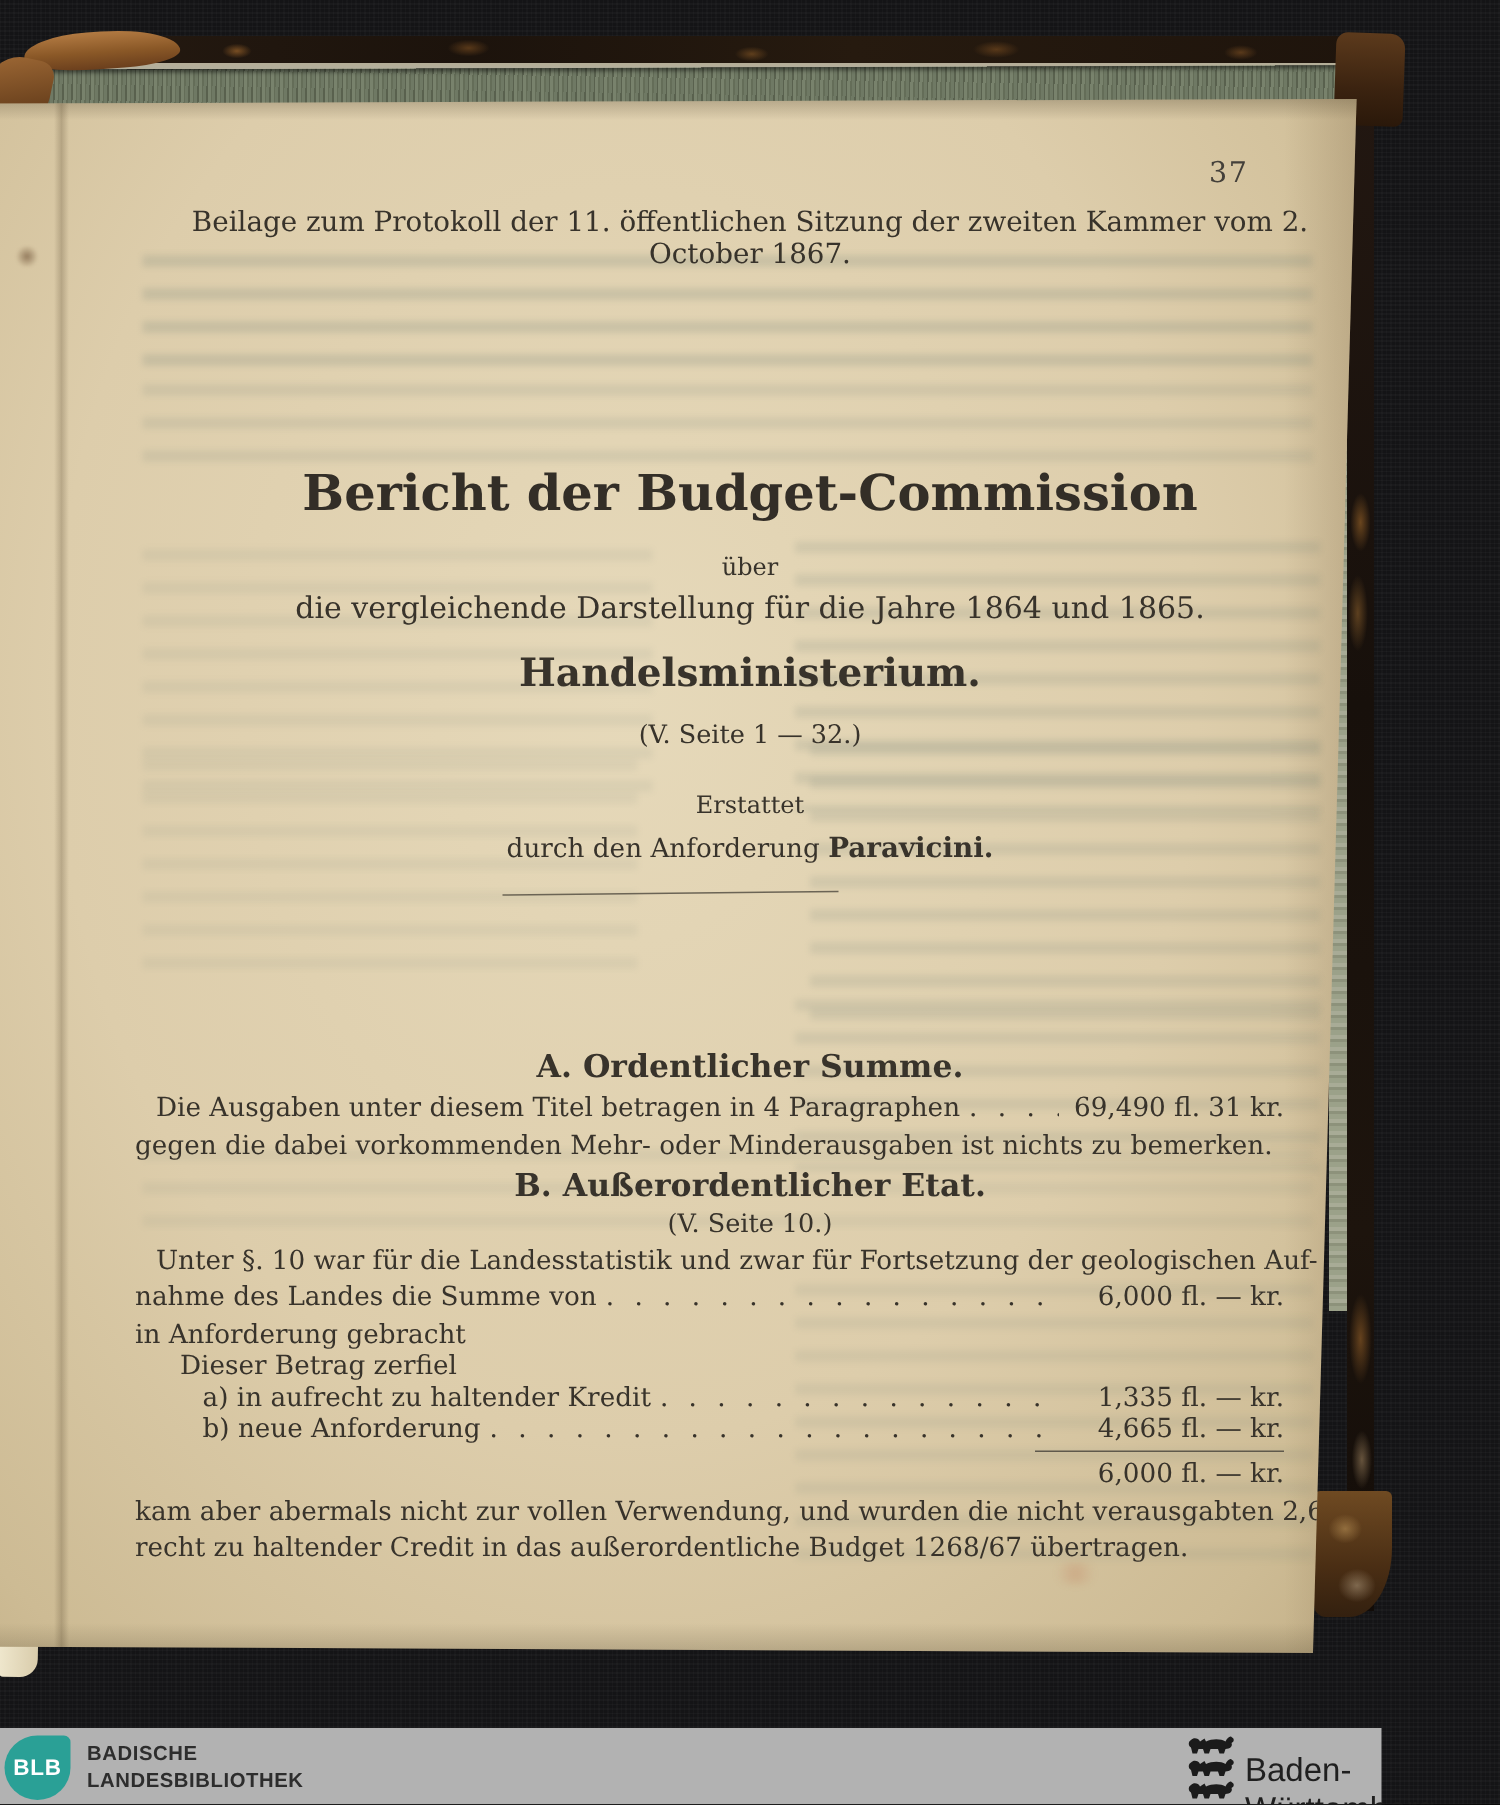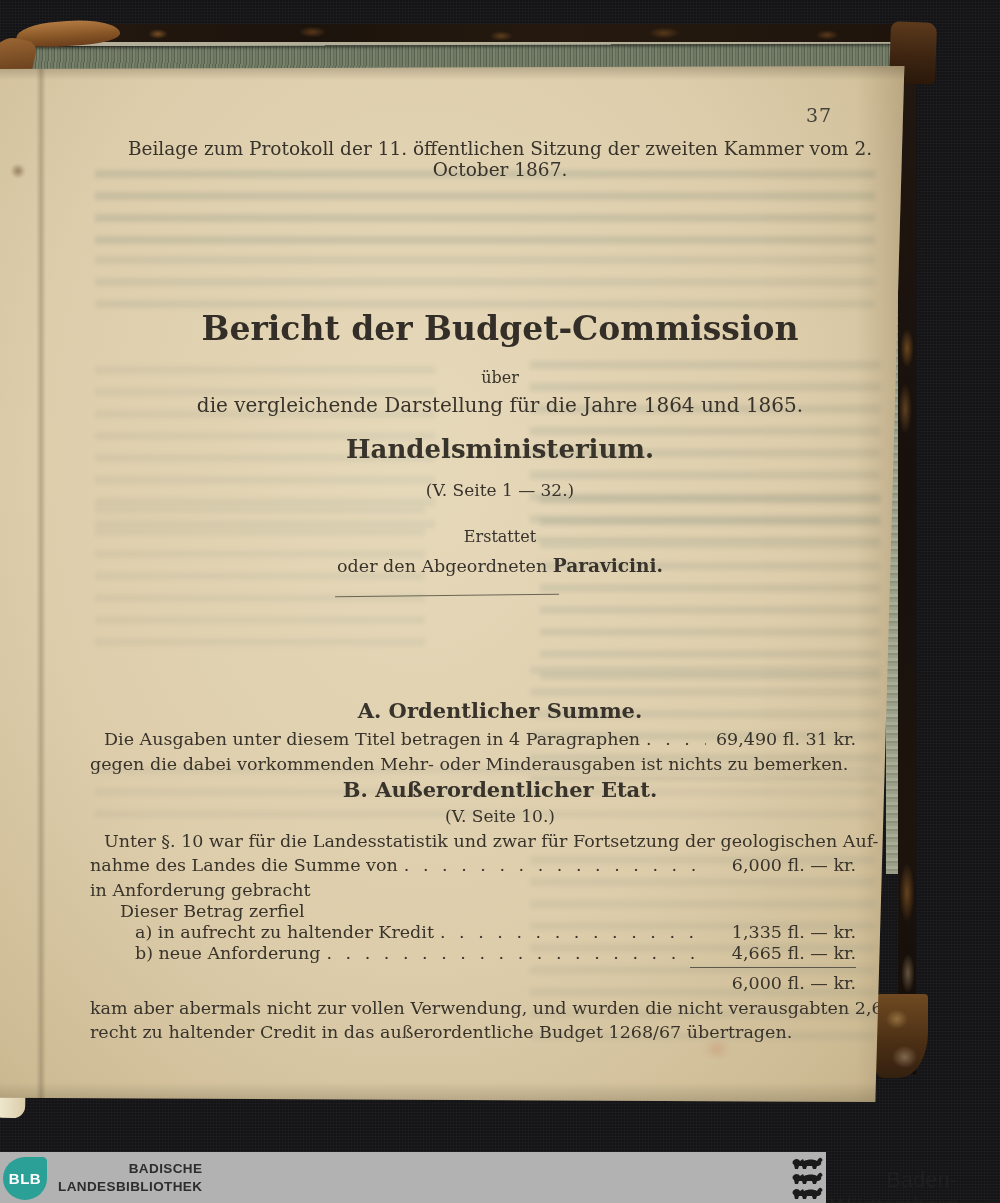--- a/index.html
+++ b/index.html
@@ -110,21 +110,21 @@
   .lineB1{top:765px;}
   .lineB3{top:814px;}
   .lineZ{top:835px;}
   .rowIa{top:856px;}
   .rowIb{top:877px;}
   .total-rule{position:absolute;left:690px;top:901px;width:166px;height:1.2px;background:#5f594c;}
   .total-amt{position:absolute;left:696px;top:907px;width:160px;text-align:right;font-size:17.5px;}
   .close1{top:932px;}
   .close2{top:956px;}
   
-  .footer{position:absolute;left:0;top:1152px;width:826px;height:51px;background:#b2b2b2;font-family:"Liberation Sans", sans-serif;text-align:right;}
+  .footer{position:absolute;left:0;top:1152px;width:921px;height:51px;background:#b2b2b2;font-family:"Liberation Sans", sans-serif;}
   .blb-badge{position:absolute;left:3px;top:5px;width:44px;height:43px;background:#2aa096;
     border-radius:50% 10% 50% 50%;display:flex;align-items:center;justify-content:center;
     color:#fff;font-weight:bold;font-size:15px;letter-spacing:.5px;}
   .lib-name{position:absolute;left:58px;top:8px;font-weight:bold;font-size:13.5px;line-height:1.3;
     letter-spacing:.4px;color:#2d2d2d;}
   .bw-arms{position:absolute;left:788px;top:4px;}
   .bw-name{position:absolute;left:830px;top:15px;font-size:22px;color:#1f1f1f;}
 </style>
 </head>
 <body>
@@ -162,21 +162,21 @@
 
     <div class="pgnum">37</div>
     <div class="centered hdrline">Beilage zum Protokoll der 11. öffentlichen Sitzung der zweiten Kammer vom 2. October 1867.</div>
 
     <div class="centered uber">über</div>
     <div class="centered doc-title">Bericht der Budget-Commission</div>
     <div class="centered subtitle">die vergleichende Darstellung für die Jahre 1864 und 1865.</div>
     <div class="centered ministry">Handelsministerium.</div>
     <div class="centered ref ref1">(V. Seite 1 — 32.)</div>
     <div class="centered erstattet">Erstattet</div>
-    <div class="centered byline"><span>oder den Abgeordneten </span><b>Paravicini.</b></div>
+    <div class="centered byline"><span>durch den Anforderung </span><b>Paravicini.</b></div>
     <div class="divider"></div>
 
 
     <div class="centered a-head">A. Ordentlicher Summe.</div>
     <div class="row rowA">
       <span class="lbl indent1">Die Ausgaben unter diesem Titel betragen in 4 Paragraphen</span>
       <span class="leader">. . . . . . . . . . . . . . . . . . . . . . . . . . . . . .</span>
       <span class="amt">69,490 fl. 31 kr.</span>
     </div>
     <div class="bodyline lineA2">gegen die dabei vorkommenden Mehr- oder Minderausgaben ist nichts zu bemerken.</div>

